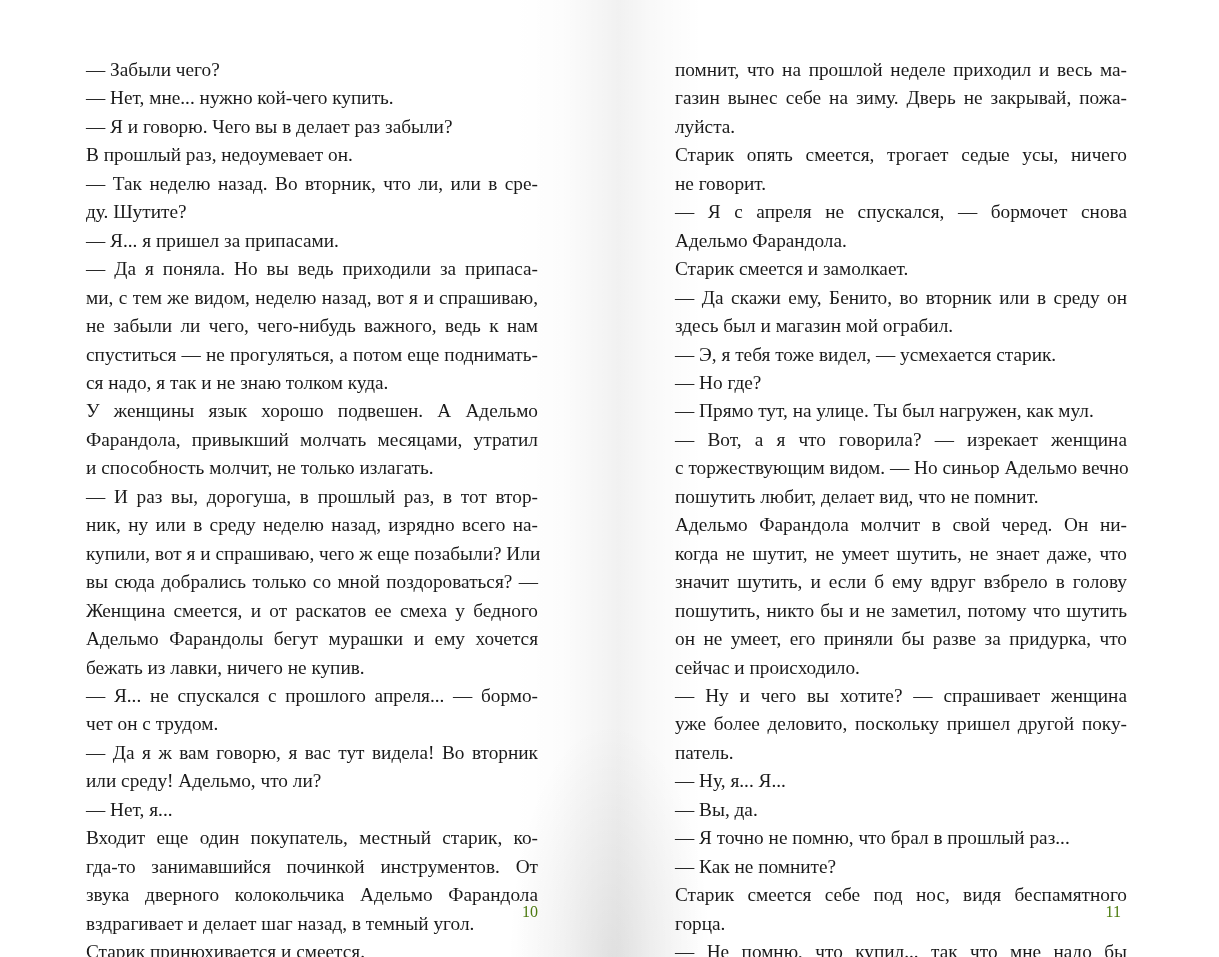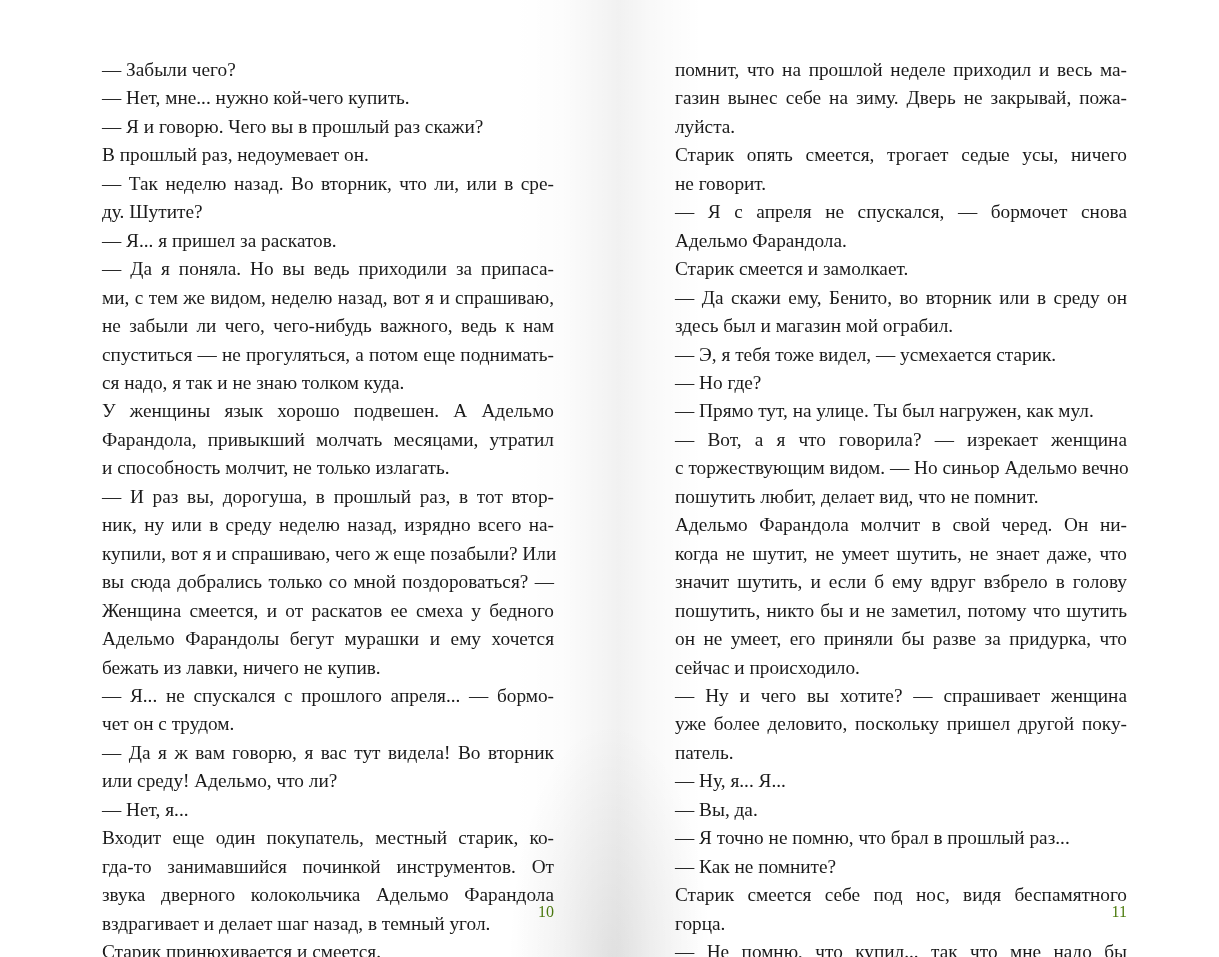--- a/index.html
+++ b/index.html
@@ -43,21 +43,21 @@
         rgba(0,0,0,0.035) 42%,
         rgba(0,0,0,0.000) 78%);
     pointer-events: none;
   }
 
   .page {
     position: absolute;
     top: 0;
     height: 957px;
   }
-  .page-left  { left: 0px;   width: 610px; margin-left: 16px; }
+  .page-left  { left: 0px;   width: 610px; }
   .page-right { left: 609px; width: 610px; }
 
   .textblock {
     position: absolute;
     top: 56px;
     width: 452px;
     color: #1b1b1b;
     font-size: 19.3px;
     line-height: 28.45px;
     text-align: justify;
@@ -83,36 +83,36 @@
 
   .folio {
     position: absolute;
     bottom: 36px;
     width: 452px;
     text-align: right;
     font-size: 16px;
     color: #4d7c0f;
   }
   .page-left  .folio { left: 86px; }
-  .page-right .folio { left: 66px; }
+  .page-right .folio { left: 60px; }
 </style>
 </head>
 <body>
 
 <div class="spread">
 
   <div class="page page-left">
     <div class="textblock" id="left-lines">
         <span class="line last">— Забыли чего?</span>
         <span class="line last">— Нет, мне... нужно кой-чего купить.</span>
-        <span class="line last">— Я и говорю. Чего вы в прошлый раз скажи?</span>
+        <span class="line last">— Я и говорю. Чего вы в делает раз забыли?</span>
         <span class="line last">В прошлый раз, недоумевает он.</span>
         <span class="line j">— Так неделю назад. Во вторник, что ли, или в сре-</span>
         <span class="line last">ду. Шутите?</span>
-        <span class="line last">— Я... я пришел за раскатов.</span>
+        <span class="line last">— Я... я пришел за припасами.</span>
         <span class="line j">— Да я поняла. Но вы ведь приходили за припаса-</span>
         <span class="line j">ми, с тем же видом, неделю назад, вот я и спрашиваю,</span>
         <span class="line j">не забыли ли чего, чего-нибудь важного, ведь к нам</span>
         <span class="line j">спуститься — не прогуляться, а потом еще поднимать-</span>
         <span class="line last">ся надо, я так и не знаю толком куда.</span>
         <span class="line j">У женщины язык хорошо подвешен. А Адельмо</span>
         <span class="line j">Фарандола, привыкший молчать месяцами, утратил</span>
         <span class="line last">и способность молчит, не только излагать.</span>
         <span class="line j">— И раз вы, дорогуша, в прошлый раз, в тот втор-</span>
         <span class="line j">ник, ну или в среду неделю назад, изрядно всего на-</span>

